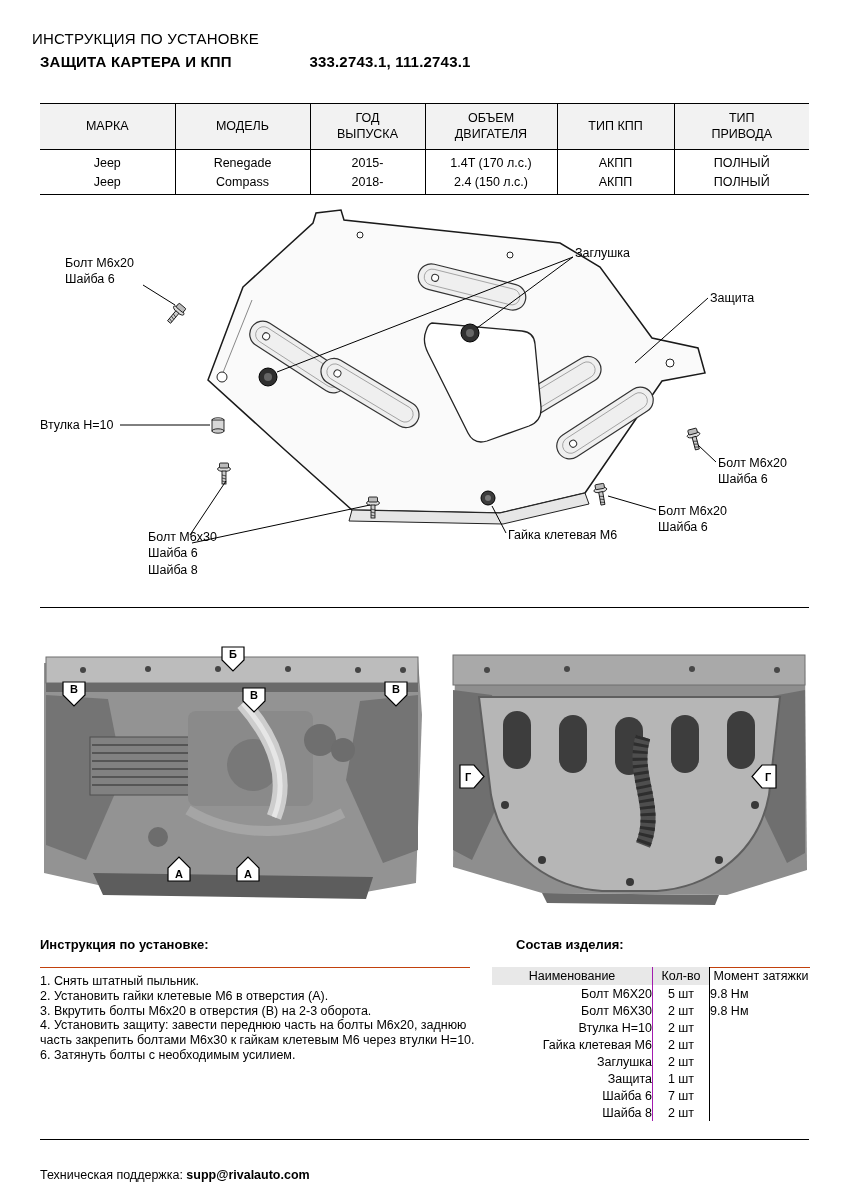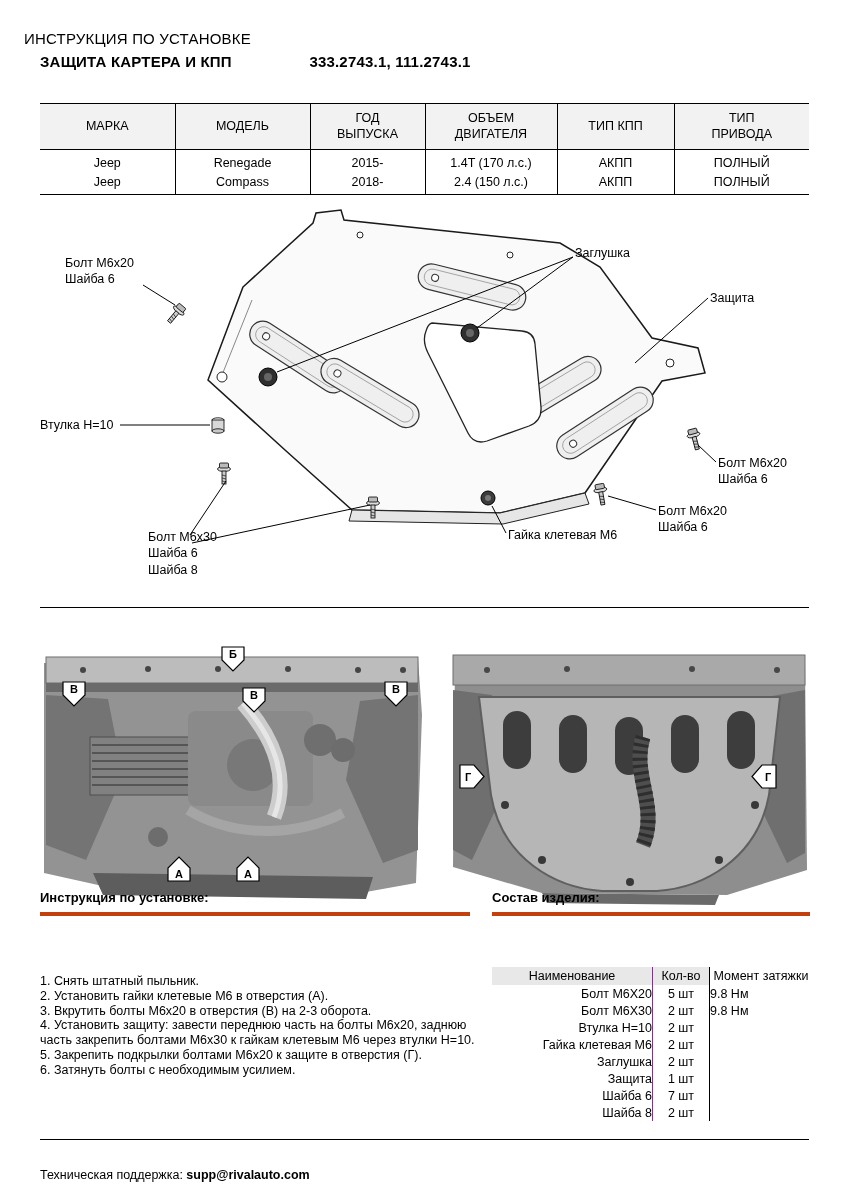--- a/index.html
+++ b/index.html
@@ -1,19 +1,19 @@
 <!DOCTYPE html>
 <html><head>
 <meta charset="utf-8">
 <style>
   html,body{margin:0;padding:0;}
   body{width:849px;height:1200px;background:#fff;font-family:"Liberation Sans","DejaVu Sans",sans-serif;color:#000;}
   .page{position:relative;width:849px;height:1200px;background:#fff;overflow:hidden;}
 
-  .title1{position:absolute;left:24px;top:30px;font-size:15px;letter-spacing:.2px;}
+  .title1{position:absolute;left:32px;top:30px;font-size:15px;letter-spacing:.2px;}
   .title2{position:absolute;left:40px;top:53px;font-size:15px;font-weight:bold;letter-spacing:.2px;}
   .title2 .subtitle{display:inline-block;width:265px;}
 
   .spec-table{position:absolute;left:40px;top:103px;width:769px;border-collapse:collapse;table-layout:fixed;}
   .spec-table th,.spec-table td{border-left:1px solid #000;text-align:center;font-size:12.5px;padding:0;}
   .spec-table th:first-child,.spec-table td:first-child{border-left:none;}
   .spec-table th{font-weight:normal;white-space:pre-line;height:45px;vertical-align:middle;background:#f2f2f2;border-top:1px solid #000;border-bottom:1px solid #000;line-height:1.25;}
   .spec-table td{height:19px;vertical-align:middle;}
   .spec-table tbody tr:first-child td{padding-top:3px;}
   .spec-table tbody tr:last-child td{padding-bottom:3px;border-bottom:1px solid #000;}
@@ -24,24 +24,24 @@
 
   .hr{position:absolute;left:40px;width:769px;height:0;border-top:1px solid #000;}
   .hr-diagram{top:607px;}
   .hr-footer{top:1139px;}
 
   .photo{position:absolute;top:645px;}
   .photo-left{left:38px;width:387px;height:262px;}
   .photo-right{left:447px;width:365px;height:262px;}
   .photo svg{display:block;}
 
-  .title-block{position:absolute;top:888px;border-bottom:4px solid #c2410c;padding-bottom:6px;}
+  .title-block{position:absolute;top:935px;border-bottom:1px solid #c2410c;padding-bottom:14px;}
   .instr-title-block{left:40px;width:430px;}
   .parts-title-block{left:492px;width:318px;}
-  .parts-title-block .section-title{margin-left:0;}
+  .parts-title-block .section-title{margin-left:24px;}
   .section-title{font-weight:bold;font-size:13px;}
 
   .steps{position:absolute;left:40px;top:974px;width:446px;}
   .step{font-size:12.5px;line-height:1.18;}
 
   .parts-table{position:absolute;left:492px;top:967px;width:318px;border-collapse:collapse;table-layout:fixed;}
   .parts-table td{font-size:12.5px;height:17px;padding:0;vertical-align:middle;}
   .col-name{width:160px;text-align:right;padding-right:10px;}
   .col-qty{width:56px;text-align:center;border-left:1px solid #a21caf;}
   .col-torque{width:102px;text-align:left;padding-left:8px;border-left:1px solid #000;}
@@ -314,21 +314,20 @@
   </div>
 
   <div class="title-block instr-title-block">
     <span class="section-title">Инструкция по установке:</span>
   </div>
   <div class="steps">
     <div class="step">1. Снять штатный пыльник.</div>
     <div class="step">2. Установить гайки клетевые М6 в отверстия (А).</div>
     <div class="step">3. Вкрутить болты М6х20 в отверстия (В) на 2-3 оборота.</div>
     <div class="step">4. Установить защиту: завести переднюю часть на болты М6х20, заднюю часть закрепить болтами М6х30 к гайкам клетевым М6 через втулки Н=10.</div>
-    <div class="step">5. Закрепить подкрылки болтами М6х20 к защите в отверстия (Г).</div>
     <div class="step">6. Затянуть болты с необходимым усилием.</div>
   </div>
 
   <div class="title-block parts-title-block">
     <span class="section-title">Состав изделия:</span>
   </div>
   <table class="parts-table">
     <thead>
       <tr>
         <td class="col-name">Наименование</td>

